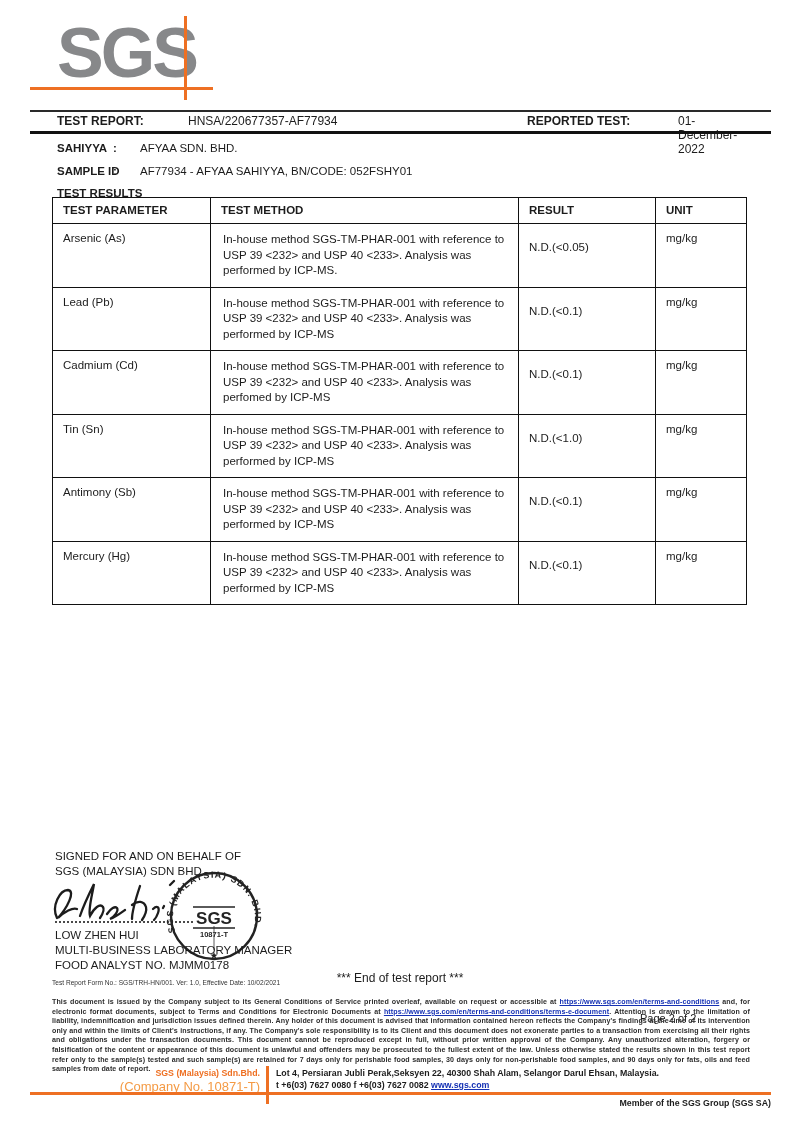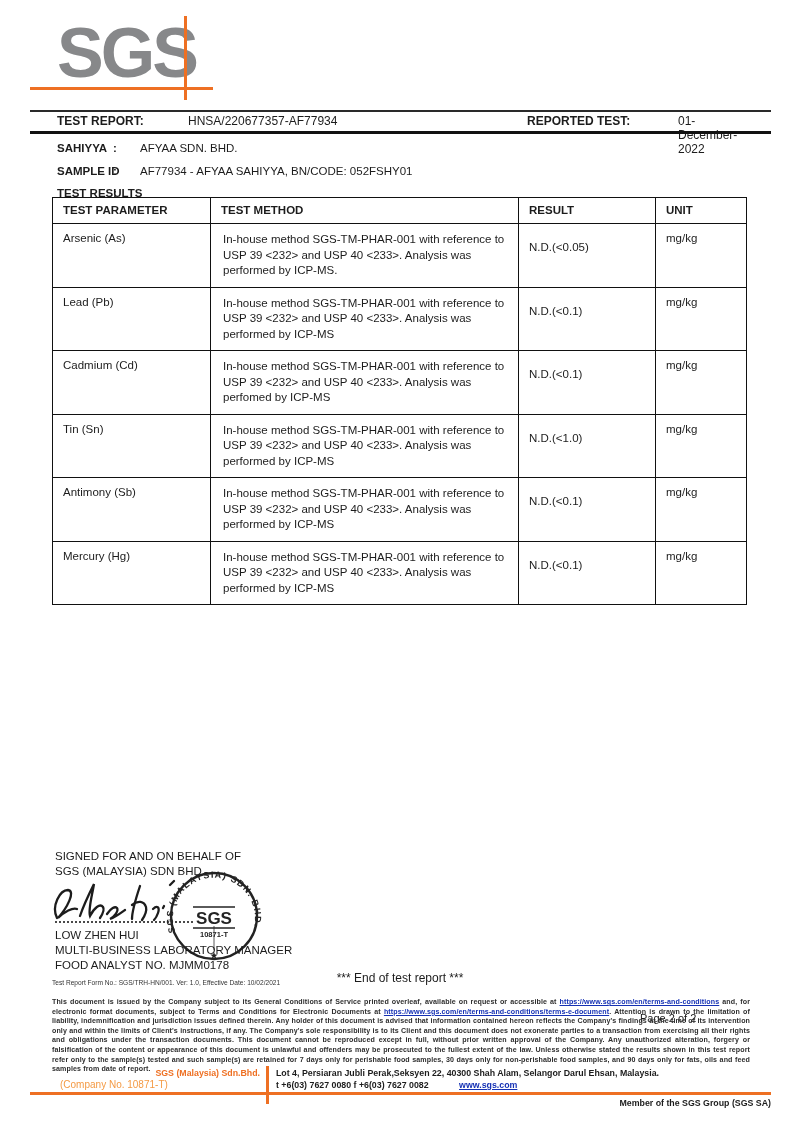--- a/index.html
+++ b/index.html
@@ -65,21 +65,21 @@
     left:52px; top:998px; width:698px; font-size:7.1px; line-height:9.6px;
     text-align:justify; color:#2e2e2e; font-weight:bold; letter-spacing:.1px;
   }
   .disclaimer a { color:#1531b4; text-decoration:underline; cursor:pointer; }
 
   
   .ftr-company   { left:60px; top:1068px; width:200px; text-align:right; color:#ee7023; font-size:8.8px; font-weight:bold; }
   .ftr-vline     { left:266px; top:1066px; width:2.5px; height:38px; background:#ee7023; }
   .ftr-addr1 { left:276px; top:1068px; font-size:8.8px; font-weight:bold; }
   .ftr-addr2 { left:276px; top:1080px; font-size:8.8px; font-weight:bold; }
-  .ftr-addr2 a { color:#1531b4; text-decoration:underline; cursor:pointer;margin-left:28px; }
+  .ftr-addr2 a { color:#1531b4; text-decoration:underline; cursor:pointer; }
   .ftr-hline { left:30px; top:1092px; width:741px; height:2.5px; background:#ee7023; }
   .ftr-member { left:0; top:1098px; width:771px; text-align:right; font-size:8.8px; font-weight:bold; }
 </style>
 </head>
 <body>
 
 <div class="abs logo-text">SGS</div>
 <div class="abs logo-vline"></div>
 <div class="abs logo-hline"></div>
 
@@ -201,20 +201,20 @@
 
 <div class="abs form-no">Test Report Form No.: SGS/TRH-HN/001. Ver: 1.0, Effective Date: 10/02/2021</div>
 <div class="abs end-note">*** End of test report ***</div>
 <div class="abs page-no">Page 2 of 2</div>
 
 <div class="abs disclaimer">
   <span>This document is issued by the Company subject to its General Conditions of Service printed overleaf, available on request or accessible at </span><a>https://www.sgs.com/en/terms-and-conditions</a><span> and, for electronic format documents, subject to Terms and Conditions for Electronic Documents at </span><a>https://www.sgs.com/en/terms-and-conditions/terms-e-document</a><span>. Attention is drawn to the limitation of liability, indemnification and jurisdiction issues defined therein. Any holder of this document is advised that information contained hereon reflects the Company's findings at the time of its intervention only and within the limits of Client's instructions, if any. The Company's sole responsibility is to its Client and this document does not exonerate parties to a transaction from exercising all their rights and obligations under the transaction documents. This document cannot be reproduced except in full, without prior written approval of the Company. Any unauthorized alteration, forgery or falsification of the content or appearance of this document is unlawful and offenders may be prosecuted to the fullest extent of the law. Unless otherwise stated the results shown in this test report refer only to the sample(s) tested and such sample(s) are retained for 7 days only for perishable food samples, 30 days only for non-perishable food samples, and 90 days only for fats, oils and feed samples from date of report.</span>
 </div>
 
 <div class="abs ftr-company">SGS (Malaysia) Sdn.Bhd.</div>
-<div class="abs" style="left:60px; top:1079px; width:200px; color:#f49a44; font-size:10px;">(Company No. 10871-T)</div>
+<div class="abs" style="left:60px; top:1079px; width:200px; text-align:right; color:#f49a44; font-size:13px;">(Company No. 10871-T)</div>
 <div class="abs ftr-vline"></div>
 <div class="abs ftr-addr1">Lot 4, Persiaran Jubli Perak,Seksyen 22, 40300 Shah Alam, Selangor Darul Ehsan, Malaysia.</div>
 <div class="abs ftr-addr2">
   <span>t +6(03) 7627 0080  f +6(03) 7627 0082 </span><a>www.sgs.com</a>
 </div>
 <div class="abs ftr-hline"></div>
 <div class="abs ftr-member">Member of the SGS Group (SGS SA)</div>
 
 </body></html>

